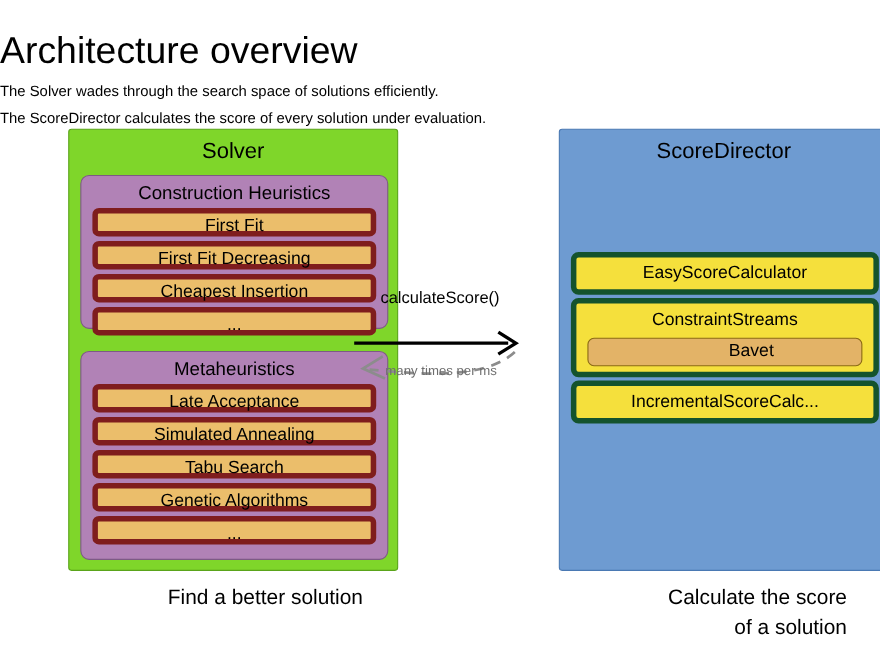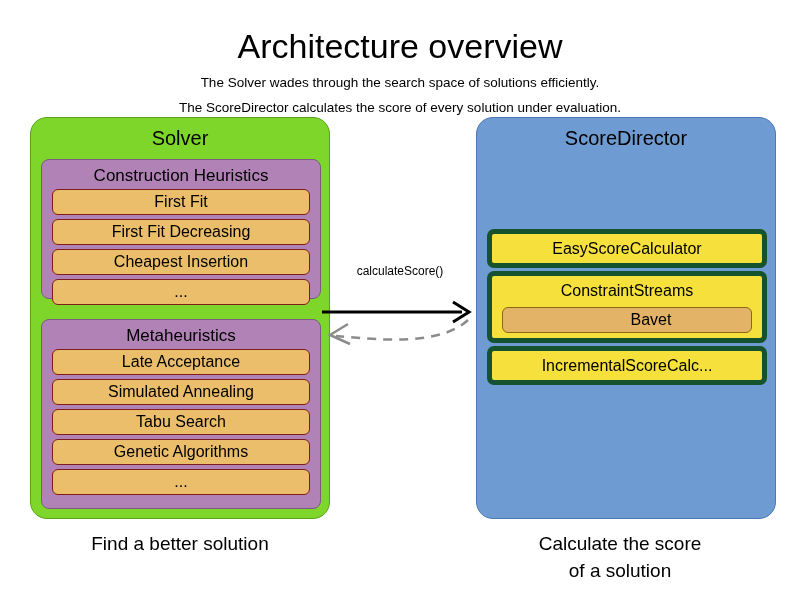--- a/index.html
+++ b/index.html
@@ -15,41 +15,41 @@
     font-family: "Liberation Sans", sans-serif;
     color: #000000;
   }
 
   
   .header {
     position: absolute;
     top: 26px;
     left: 0;
     width: 800px;
-    text-align: center;
   }
   .title {
     font-size: 34px;
     font-weight: normal;
     line-height: 40px;
     color: #000;
   }
   .subtitle {
     font-size: 13.5px;
     line-height: 17px;
     color: #000;
     margin-top: 8px;
   }
 
   
   .panel {
     position: absolute;
     box-sizing: border-box;
-    border-radius: 17px;
+    border-radius: 3px;
     border: 1px solid rgba(0,0,0,0.45);
+    margin-left: 32px;
   }
   .panel-title {
     text-align: center;
     font-size: 20px;
     line-height: 24px;
     padding-top: 8px;
   }
 
   .solver-panel {
     left: 30px;
@@ -87,21 +87,21 @@
   }
   .group-ch { top: 41px;  height: 140px; }
   .group-mh { top: 201px; height: 190px; }
 
   
   .item-orange {
     box-sizing: border-box;
     margin: 0 10px 4px 10px;
     height: 26px;
     background: #EBBE6B;
-    border: 1px solid #7f1d1d;
+    border: 5px solid #7f1d1d;
     border-radius: 6px;
     text-align: center;
     font-size: 16px;
     line-height: 24px;
   }
 
   
   .yellow-stack {
     position: absolute;
     left: 10px;
@@ -143,21 +143,21 @@
     top: 262px;
     width: 160px;
     height: 90px;
   }
   .arrow-label-top {
     position: absolute;
     left: 0;
     top: 0;
     width: 160px;
     text-align: center;
-    font-size: 12px;
+    font-size: 15px;
     line-height: 18px;
     color: #000;
   }
   .arrow-label-bottom {
     position: absolute;
     left: 6px;
     top: 68px;
     width: 150px;
     text-align: center;
     font-size: 12px;
@@ -166,21 +166,21 @@
   }
   .arrow-svg {
     position: absolute;
     left: 0;
     top: 22px;
   }
 
   
   .caption {
     position: absolute;
-    text-align: center;
+    text-align: right;
     font-size: 19px;
     line-height: 27px;
     color: #000;
   }
   .caption-left  { left: 30px;  top: 530px; width: 300px; }
   .caption-right { left: 470px; top: 530px; width: 300px; }
 </style>
 </head>
 <body>
 
@@ -235,19 +235,20 @@
       <line x1="2" y1="28" x2="142" y2="28" stroke="#000000" stroke-width="3"></line>
       <polyline points="133,18 149,28 133,38" fill="none" stroke="#000000" stroke-width="3"></polyline>
     </g>
 
     <g>
       <path d="M 148 36 C 120 62 60 56 16 52" fill="none" stroke="#8c8c8c" stroke-width="2.5" stroke-dasharray="9,7"></path>
       <polyline points="28,40 10,51 30,60" fill="none" stroke="#8c8c8c" stroke-width="2.5"></polyline>
     </g>
   </svg>
 
+  <div class="arrow-label-bottom">many times per ms</div>
 </div>
 
 <div class="caption caption-left">Find a better solution</div>
 <div class="caption caption-right">
   <div>Calculate the score</div>
   <div>of a solution</div>
 </div>
 
 </body></html>

